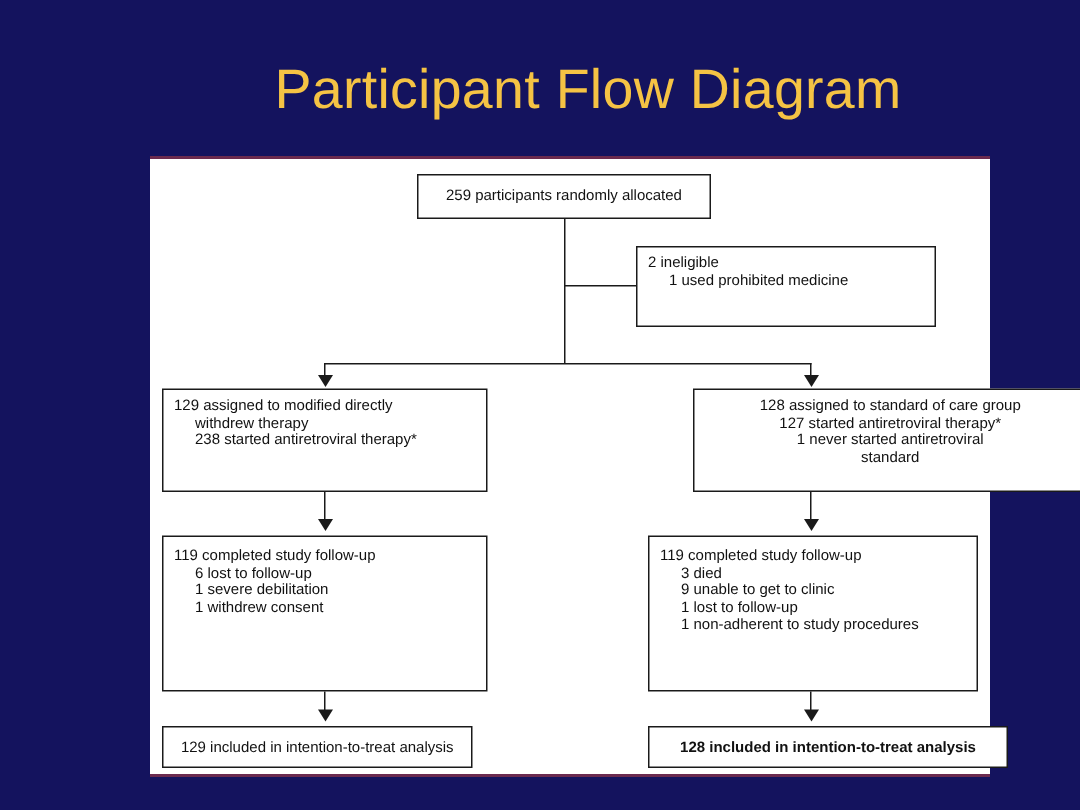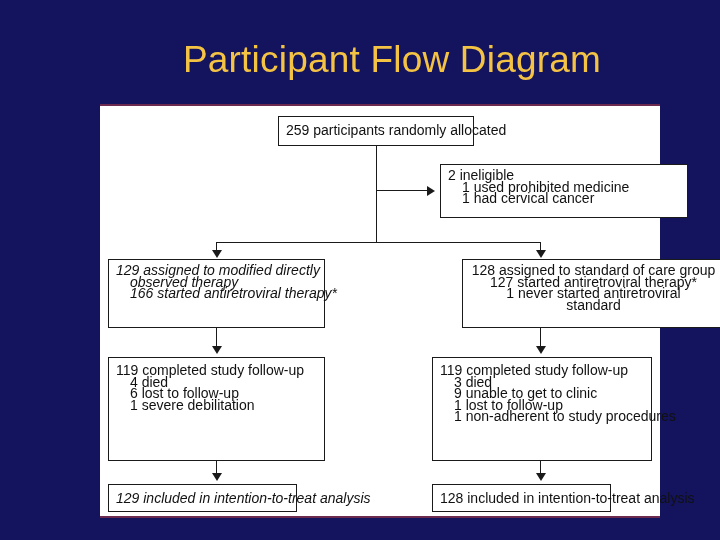--- a/index.html
+++ b/index.html
@@ -45,21 +45,21 @@
     border-bottom: 2px solid #6b2a4e;
     box-sizing: border-box;
   }
   .node {
     position: absolute;
     border: 1px solid #1a1a1a;
     background: #ffffff;
     box-sizing: border-box;
     font-family: "Liberation Sans", sans-serif;
     color: #111111;
-    font-size: 14px;
+    font-size: 10px;
     line-height: 11.6px;
   }
   .node .line {
     white-space: nowrap;
     display: block;
   }
   .node .sub {
     padding-left: 14px;
   }
   .node-inner {
@@ -106,86 +106,85 @@
       <div class="node-inner ctr" style="padding-top:8px;">
         <span class="line">259 participants randomly allocated</span>
       </div>
     </div>
 
     <div class="vline" style="left:276px; top:40px; height:96px;"></div>
 
     <div class="hline" style="left:276px; top:84px; width:51px;"></div>
     <div class="arrow-right" style="left:327px; top:80px;"></div>
 
-    <div class="node" style="left:340px; top:58px; width:248px; height:54px;">
+    <div class="node" style="left:324px; top:58px; width:200px; height:54px;">
       <div class="node-inner">
         <span class="line">2 ineligible</span>
         <span class="line sub">1 used prohibited medicine</span>
-        <span class="line sub">1 had cervical cancer</span>
       </div>
     </div>
 
     <div class="hline" style="left:116px; top:136px; width:325px;"></div>
     <div class="vline" style="left:116px; top:136px; height:11px;"></div>
     <div class="vline" style="left:440px; top:136px; height:11px;"></div>
     <div class="arrow-down" style="left:112px; top:144px;"></div>
     <div class="arrow-down" style="left:436px; top:144px;"></div>
 
-    <div class="node" style="left:8px; top:153px; width:217px; height:69px;font-style:italic;">
+    <div class="node" style="left:8px; top:153px; width:217px; height:69px;">
       <div class="node-inner">
         <span class="line">129 assigned to modified directly</span>
-        <span class="line sub">observed therapy</span>
-        <span class="line sub">166 started antiretroviral therapy*</span>
+        <span class="line sub">withdrew therapy</span>
+        <span class="line sub">238 started antiretroviral therapy*</span>
       </div>
     </div>
 
     <div class="node" style="left:332px; top:153px; width:263px; height:69px;margin-left:30px;">
       <div class="node-inner ctr">
         <span class="line">128 assigned to standard of care group</span>
         <span class="line">127 started antiretroviral therapy*</span>
         <span class="line">1 never started antiretroviral</span>
         <span class="line">standard</span>
       </div>
     </div>
 
     <div class="vline" style="left:116px; top:222px; height:20px;"></div>
     <div class="arrow-down" style="left:112px; top:240px;"></div>
     <div class="vline" style="left:440px; top:222px; height:20px;"></div>
     <div class="arrow-down" style="left:436px; top:240px;"></div>
 
     <div class="node" style="left:8px; top:251px; width:217px; height:104px;">
       <div class="node-inner" style="padding-top:7px;">
         <span class="line">119 completed study follow-up</span>
-        <span class="line sub">4 died</span>
         <span class="line sub">6 lost to follow-up</span>
         <span class="line sub">1 severe debilitation</span>
+        <span class="line sub">1 withdrew consent</span>
       </div>
     </div>
 
     <div class="node" style="left:332px; top:251px; width:220px; height:104px;">
       <div class="node-inner" style="padding-top:7px;">
         <span class="line">119 completed study follow-up</span>
         <span class="line sub">3 died</span>
         <span class="line sub">9 unable to get to clinic</span>
         <span class="line sub">1 lost to follow-up</span>
         <span class="line sub">1 non-adherent to study procedures</span>
       </div>
     </div>
 
     <div class="vline" style="left:116px; top:355px; height:15px;"></div>
     <div class="arrow-down" style="left:112px; top:367px;"></div>
     <div class="vline" style="left:440px; top:355px; height:15px;"></div>
     <div class="arrow-down" style="left:436px; top:367px;"></div>
 
-    <div class="node" style="left:8px; top:378px; width:189px; height:28px;font-style:italic;">
+    <div class="node" style="left:8px; top:378px; width:207px; height:28px;">
       <div class="node-inner ctr" style="padding-top:8px;">
         <span class="line">129 included in intention-to-treat analysis</span>
       </div>
     </div>
 
-    <div class="node" style="left:332px; top:378px; width:179px; height:28px;">
+    <div class="node" style="left:332px; top:378px; width:240px; height:28px;font-weight:bold;">
       <div class="node-inner ctr" style="padding-top:8px;">
         <span class="line">128 included in intention-to-treat analysis</span>
       </div>
     </div>
 
   </div>
 </div>
 
 </body></html>

